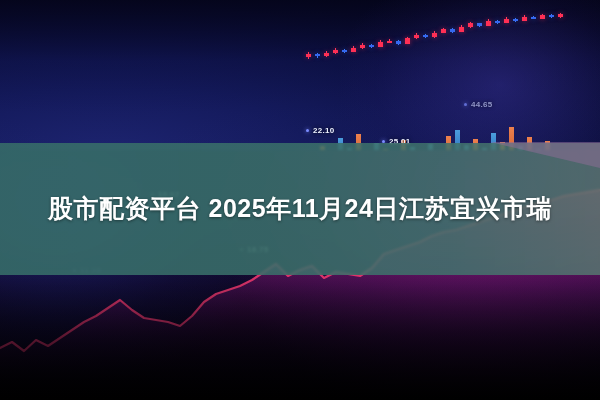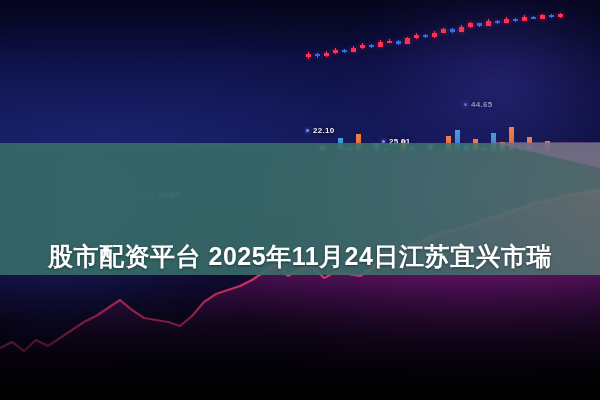--- a/index.html
+++ b/index.html
@@ -100,21 +100,20 @@
     position:absolute;right:0;top:-1px;
     width:0;height:0;
     border-left:110px solid transparent;
     border-top:26px solid rgba(140,110,150,.55);
   }
   .title-text{
     position:absolute;left:0;top:143px;width:600px;height:132px;
     display:flex;flex-direction:column;align-items:center;justify-content:center;
     gap:6px;
     pointer-events:none;
-    margin-top:48px;
   }
   .tline{
     font-size:25px;font-weight:bold;color:#ffffff;
     letter-spacing:.5px;line-height:1.25;
     text-shadow:0 1px 3px rgba(0,0,0,.45);
     white-space:nowrap;
   }
 </style>
 </head>
 <body>

